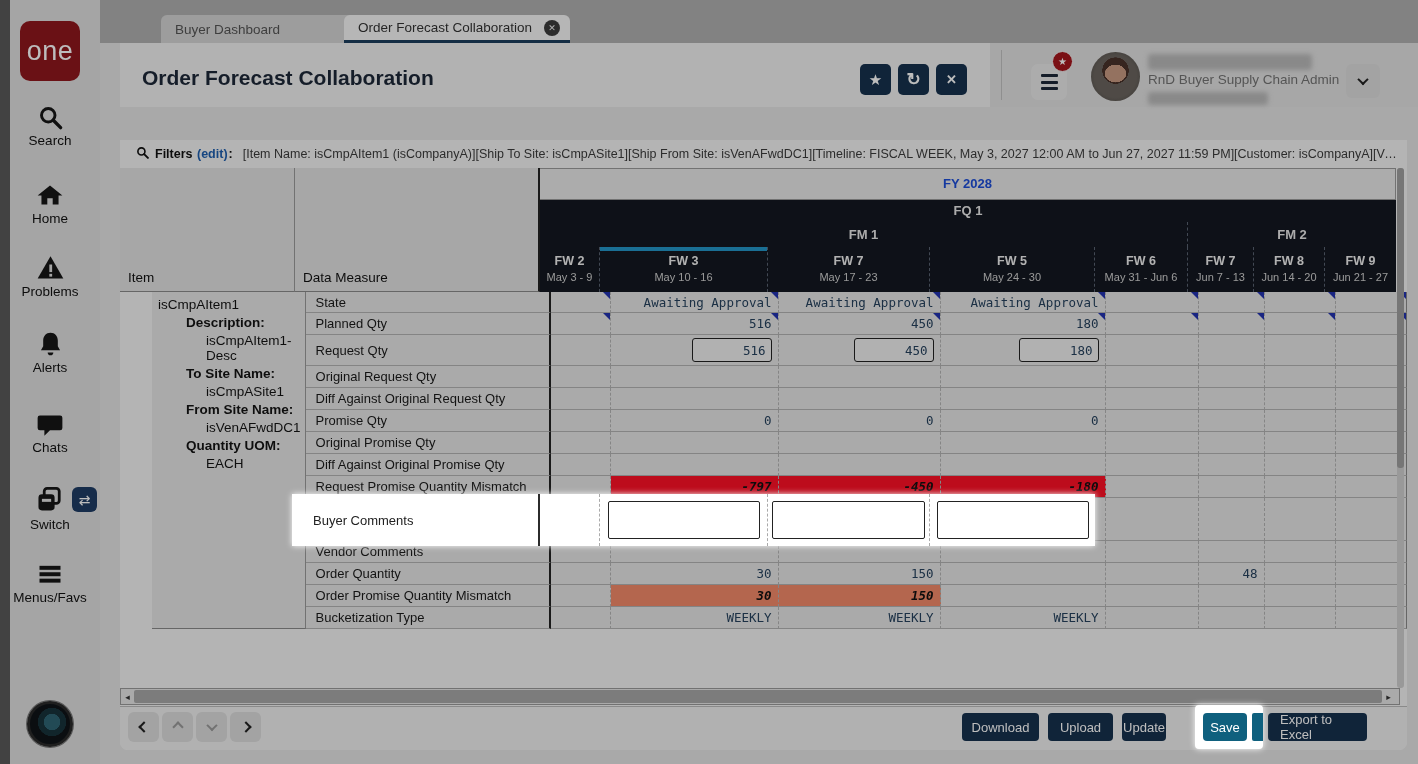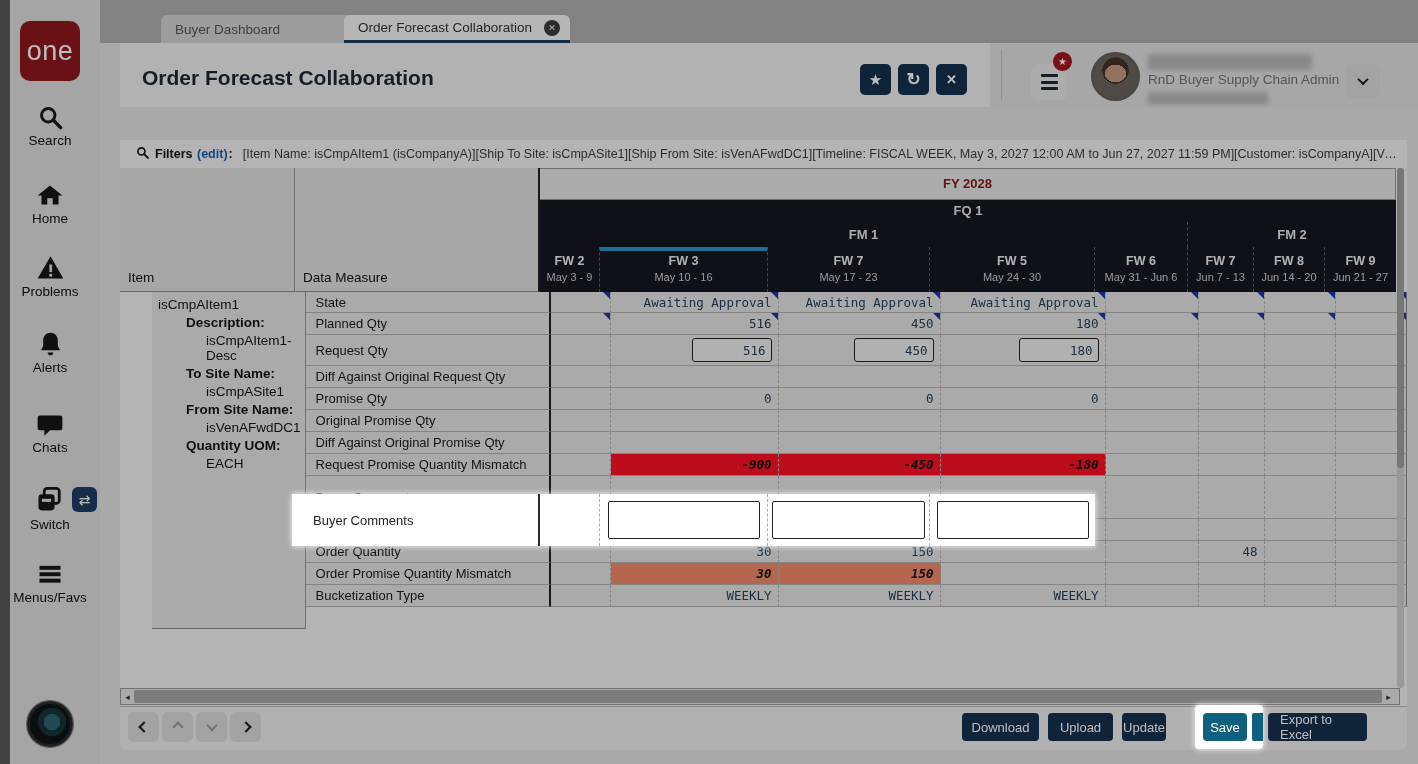--- a/index.html
+++ b/index.html
@@ -74,21 +74,21 @@
   
   #grid { left:120px; top:168px; width:1276px; }
   .w-item{width:175px}.w-meas{width:245px}
   .cw0{width:60px}.cw1{width:168px}.cw2{width:162px}.cw3{width:165px}.cw4{width:93px}.cw5{width:66px}.cw6{width:71px}.cw7{width:71px}
   #grid-header { display:flex; height:124px; }
   .hdr-left { background:#e2e2e2; border-bottom:1px solid #8a8a8a; position:relative; }
   .hdr-left .lbl { position:absolute; left:8px; bottom:6px; font-size:13.5px; color:#111; }
   .hdr-left.w-item { border-right:1px solid #9a9a9a; }
   .hdr-left.w-meas { border-right:2px solid #222; }
   #hdr-right { width:856px; display:flex; flex-direction:column; }
-  #fy-row { height:35px; background:#e8e8e8; border:1px solid #9a9a9a; border-left:none; color:#7f1d1d;
+  #fy-row { height:35px; background:#e8e8e8; border:1px solid #9a9a9a; border-left:none; color:#1d4ed8;
             font-size:13px; font-weight:bold; display:flex; align-items:center; justify-content:center; }
   #fq-row { height:24px; background:#141821; color:#e8e8e8; font-size:13px; font-weight:bold;
             display:flex; align-items:center; justify-content:center; }
   #fm-row { height:28px; background:#141821; display:flex; }
   .fm-cell { color:#e8e8e8; font-size:13px; font-weight:bold; display:flex; align-items:center; justify-content:center;
              border-right:1px dashed #5a6372; }
   .fm-cell:last-child { border-right:none; }
   #fw-row { height:50px; background:#141821; display:flex; }
   .fw-cell { position:relative; color:#f0f0f0; text-align:center; border-right:1px dashed #5a6372; padding-top:7px; }
   .fw-cell:last-child { border-right:none; }
@@ -430,80 +430,91 @@
             </div>
           <div class="cell cw3">
               <span class="qty-box">180</span>
             </div>
           <div class="cell cw4"></div>
           <div class="cell cw5"></div>
           <div class="cell cw6"></div>
           <div class="cell cw7"></div>
         </div>
 
-
-        <div class="grid-row" style="height:22px">
-          <div class="meas-cell">Diff Against Original Request Qty</div>
+        <div class="grid-row" style="height:22px">
+          <div class="meas-cell">Original Request Qty</div>
           <div class="cell cw0"></div>
             <div class="cell cw1"></div>
             <div class="cell cw2"></div>
             <div class="cell cw3"></div>
             <div class="cell cw4"></div>
             <div class="cell cw5"></div>
             <div class="cell cw6"></div>
             <div class="cell cw7"></div>
         </div>
 
         <div class="grid-row" style="height:22px">
-          <div class="meas-cell">Promise Qty</div>
-          <div class="cell cw0"></div>
-          <div class="cell cw1">
-              <span>0</span>
-            </div>
-          <div class="cell cw2">
-              <span>0</span>
-            </div>
-          <div class="cell cw3">
-              <span>0</span>
-            </div>
-          <div class="cell cw4"></div>
-            <div class="cell cw5"></div>
-            <div class="cell cw6"></div>
-            <div class="cell cw7"></div>
-        </div>
-
-        <div class="grid-row" style="height:22px">
-          <div class="meas-cell">Original Promise Qty</div>
+          <div class="meas-cell">Diff Against Original Request Qty</div>
           <div class="cell cw0"></div>
             <div class="cell cw1"></div>
             <div class="cell cw2"></div>
             <div class="cell cw3"></div>
             <div class="cell cw4"></div>
             <div class="cell cw5"></div>
             <div class="cell cw6"></div>
             <div class="cell cw7"></div>
         </div>
 
         <div class="grid-row" style="height:22px">
-          <div class="meas-cell">Diff Against Original Promise Qty</div>
+          <div class="meas-cell">Promise Qty</div>
+          <div class="cell cw0"></div>
+          <div class="cell cw1">
+              <span>0</span>
+            </div>
+          <div class="cell cw2">
+              <span>0</span>
+            </div>
+          <div class="cell cw3">
+              <span>0</span>
+            </div>
+          <div class="cell cw4"></div>
+            <div class="cell cw5"></div>
+            <div class="cell cw6"></div>
+            <div class="cell cw7"></div>
+        </div>
+
+        <div class="grid-row" style="height:22px">
+          <div class="meas-cell">Original Promise Qty</div>
           <div class="cell cw0"></div>
             <div class="cell cw1"></div>
             <div class="cell cw2"></div>
             <div class="cell cw3"></div>
             <div class="cell cw4"></div>
             <div class="cell cw5"></div>
             <div class="cell cw6"></div>
             <div class="cell cw7"></div>
         </div>
 
         <div class="grid-row" style="height:22px">
+          <div class="meas-cell">Diff Against Original Promise Qty</div>
+          <div class="cell cw0"></div>
+            <div class="cell cw1"></div>
+            <div class="cell cw2"></div>
+            <div class="cell cw3"></div>
+            <div class="cell cw4"></div>
+            <div class="cell cw5"></div>
+            <div class="cell cw6"></div>
+            <div class="cell cw7"></div>
+        </div>
+
+        <div class="grid-row" style="height:22px">
           <div class="meas-cell">Request Promise Quantity Mismatch</div>
           <div class="cell cw0"></div>
           <div class="cell cw1 red">
-              <span>-900</span>
+              <span>-797</span>
             </div>
           <div class="cell cw2 red">
               <span>-450</span>
             </div>
           <div class="cell cw3 red">
               <span>-180</span>
             </div>
           <div class="cell cw4"></div>
             <div class="cell cw5"></div>
             <div class="cell cw6"></div>

